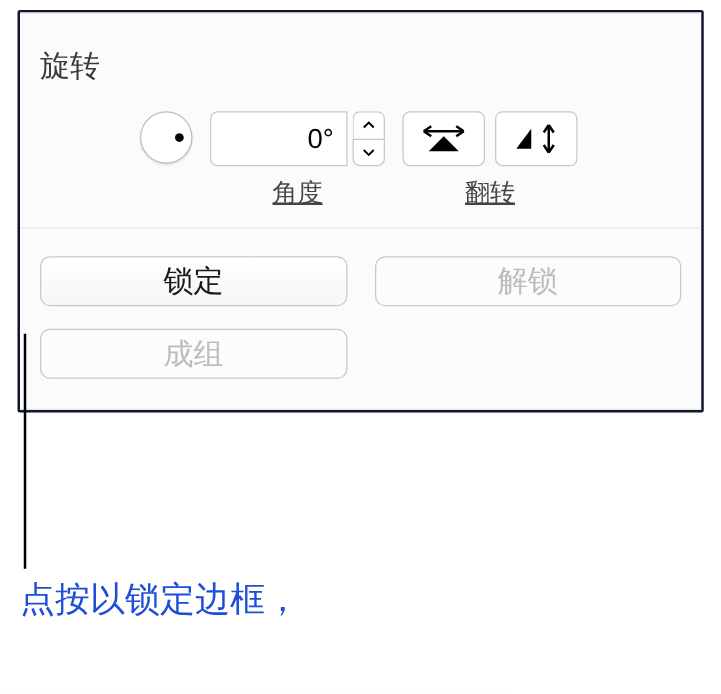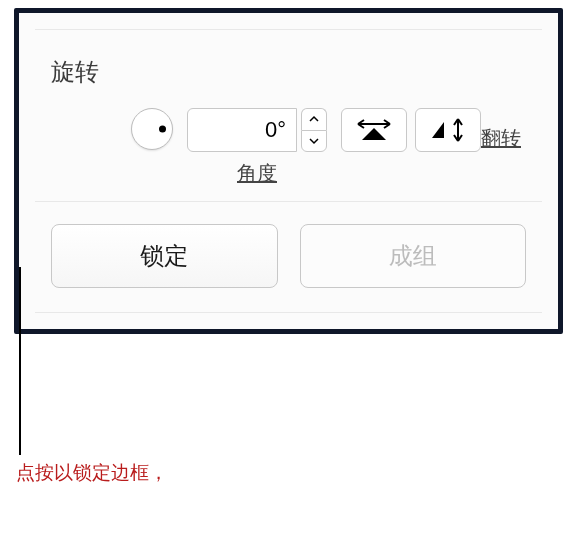--- a/index.html
+++ b/index.html
@@ -9,24 +9,24 @@
     }
     body {
       font-family: -apple-system, "Helvetica Neue", Arial, sans-serif;
       background: #fff;
       width: 577px;
       height: 555px;
       position: relative;
     }
     .panel {
       background: #fbfbfb;
-      border: 5px solid #0f172a;
+      border: 2px solid #0f172a;
       border-radius: 2px;
       margin: 8px 14px 0 14px;
-      padding: 16px;
+      padding: 0;
     }
     .hr {
       height: 1px;
       background: #e8e8e8;
       margin: 0;
     }
     .section-title {
       font-size: 24px;
       font-weight: 400;
       color: #3a3a3a;
@@ -116,21 +116,22 @@
     }
     .sub-label {
       font-size: 20px;
       color: #444;
       margin-top: 8px;
       text-align: center;
       text-decoration: underline;
     }
     .flip-group {
       display: flex;
-      align-items: flex-end;
+      flex-direction: column;
+      align-items: center;
     }
     .flip-buttons {
       display: flex;
       gap: 8px;
     }
     .flip-btn {
       width: 66px;
       height: 44px;
       border: 1px solid #c8c8c8;
       border-radius: 6px;
@@ -141,21 +142,21 @@
       justify-content: center;
     }
     .button-grid {
       padding: 22px 16px 24px 16px;
       display: grid;
       grid-template-columns: 1fr 1fr;
       gap: 18px 22px;
       position: relative;
     }
     .big-btn {
-      height: 64px;
+      height: 40px;
       border: 1px solid #c8c8c8;
       border-radius: 8px;
       background: linear-gradient(#fff, #f6f6f6);
       font-size: 24px;
       color: #1a1a1a;
       cursor: pointer;
       display: flex;
       align-items: center;
       justify-content: center;
     }
@@ -169,23 +170,23 @@
       left: 19px;
       top: 267px;
       width: 2px;
       height: 188px;
       background: #000;
     }
     .callout-text {
       position: absolute;
       left: 16px;
       top: 460px;
-      font-size: 19px;
+      font-size: 28px;
       line-height: 1.4;
-      color: #b91c1c;
+      color: #1d4ed8;
     }
   </style>
 </head>
 <body>
 
 <div class="panel">
   <div class="hr"></div>
 
   <div class="section-title">旋转</div>
 
@@ -233,20 +234,21 @@
         </div>
       </div>
       <div class="sub-label">翻转</div>
     </div>
   </div>
 
   <div class="hr"></div>
 
   <div class="button-grid">
     <div class="big-btn">锁定</div>
+    <div class="big-btn disabled">解锁</div>
     <div class="big-btn disabled">成组</div>
   </div>
 
   <div class="hr"></div>
 </div>
 
 <div class="callout-line"></div>
 <div class="callout-text">
   <span>点按以锁定边框，</span><br>
 </div>

